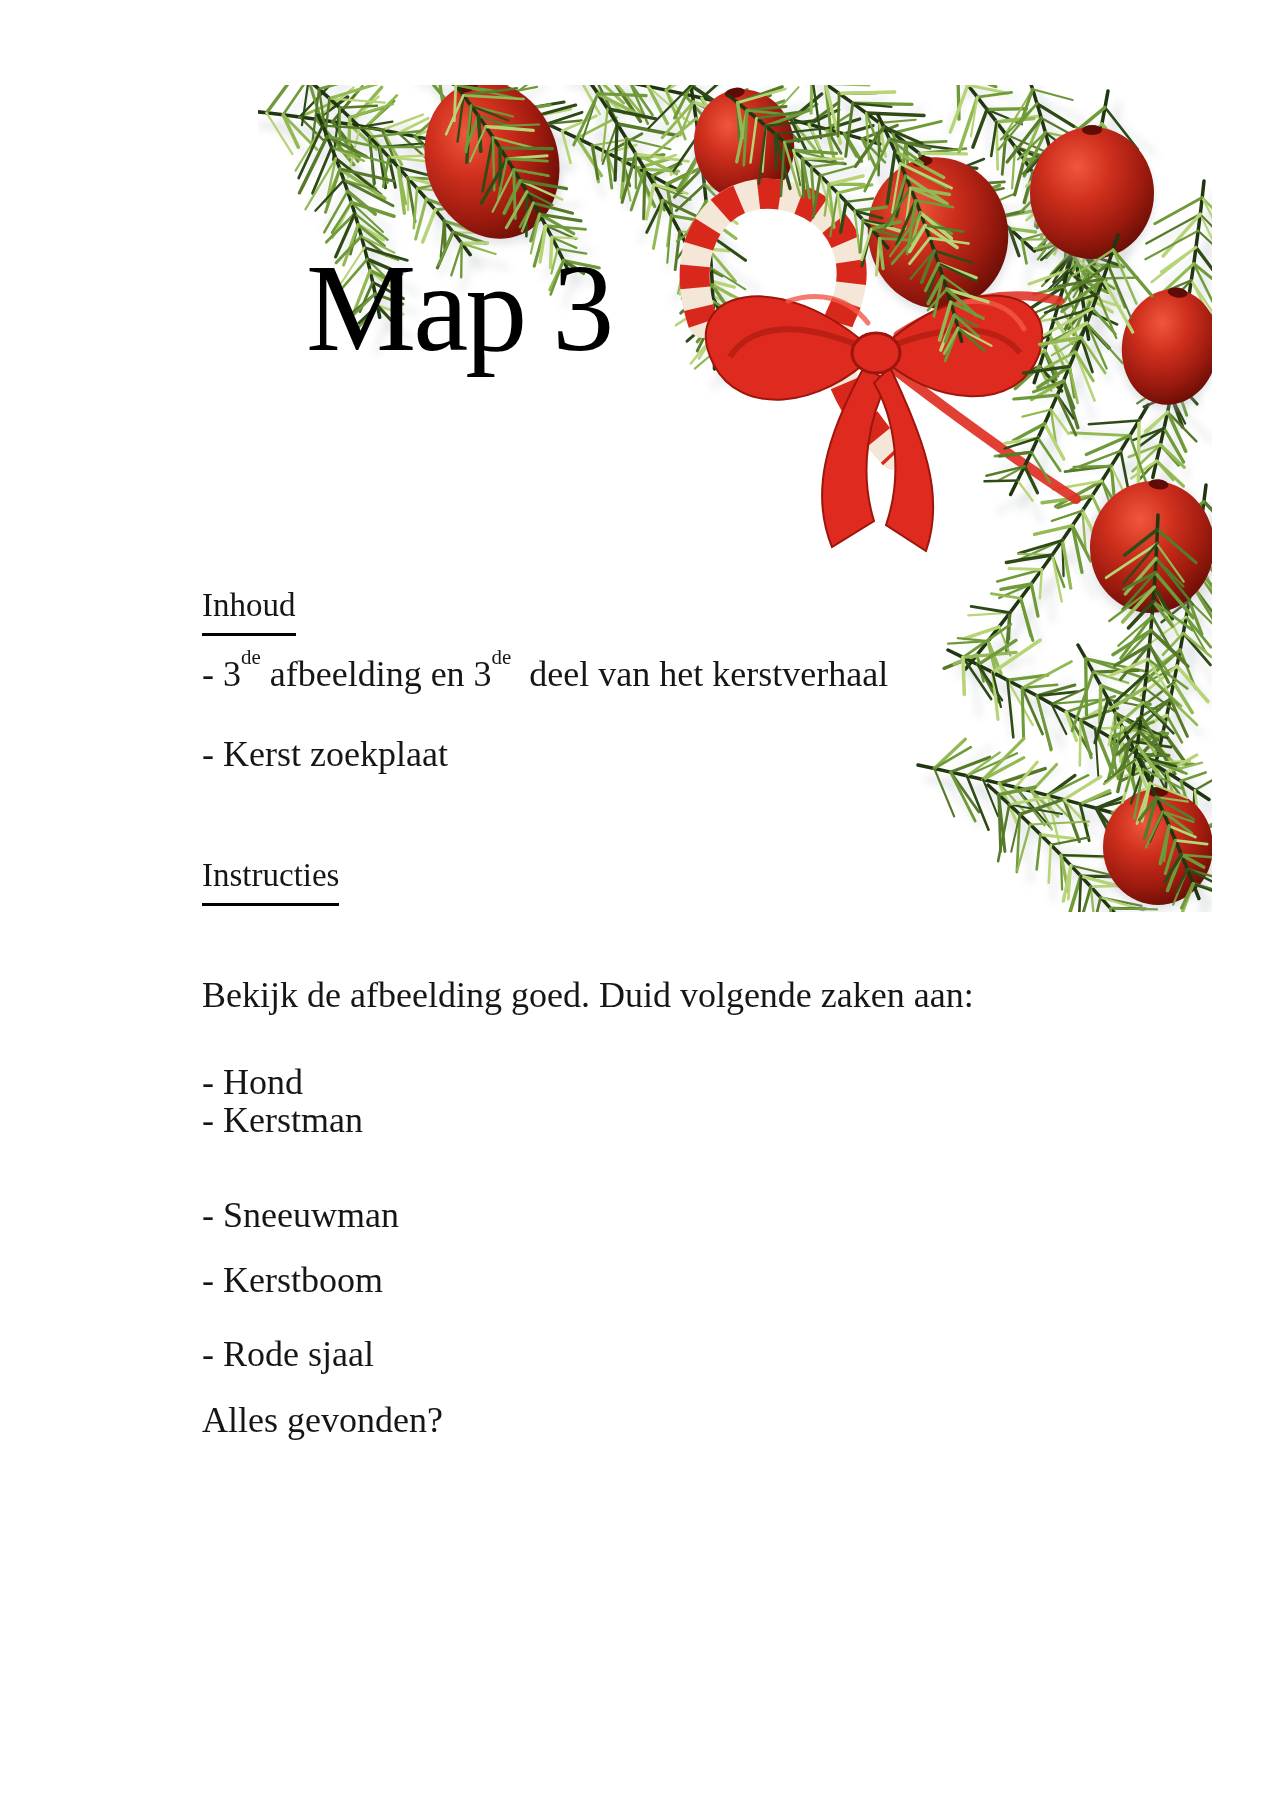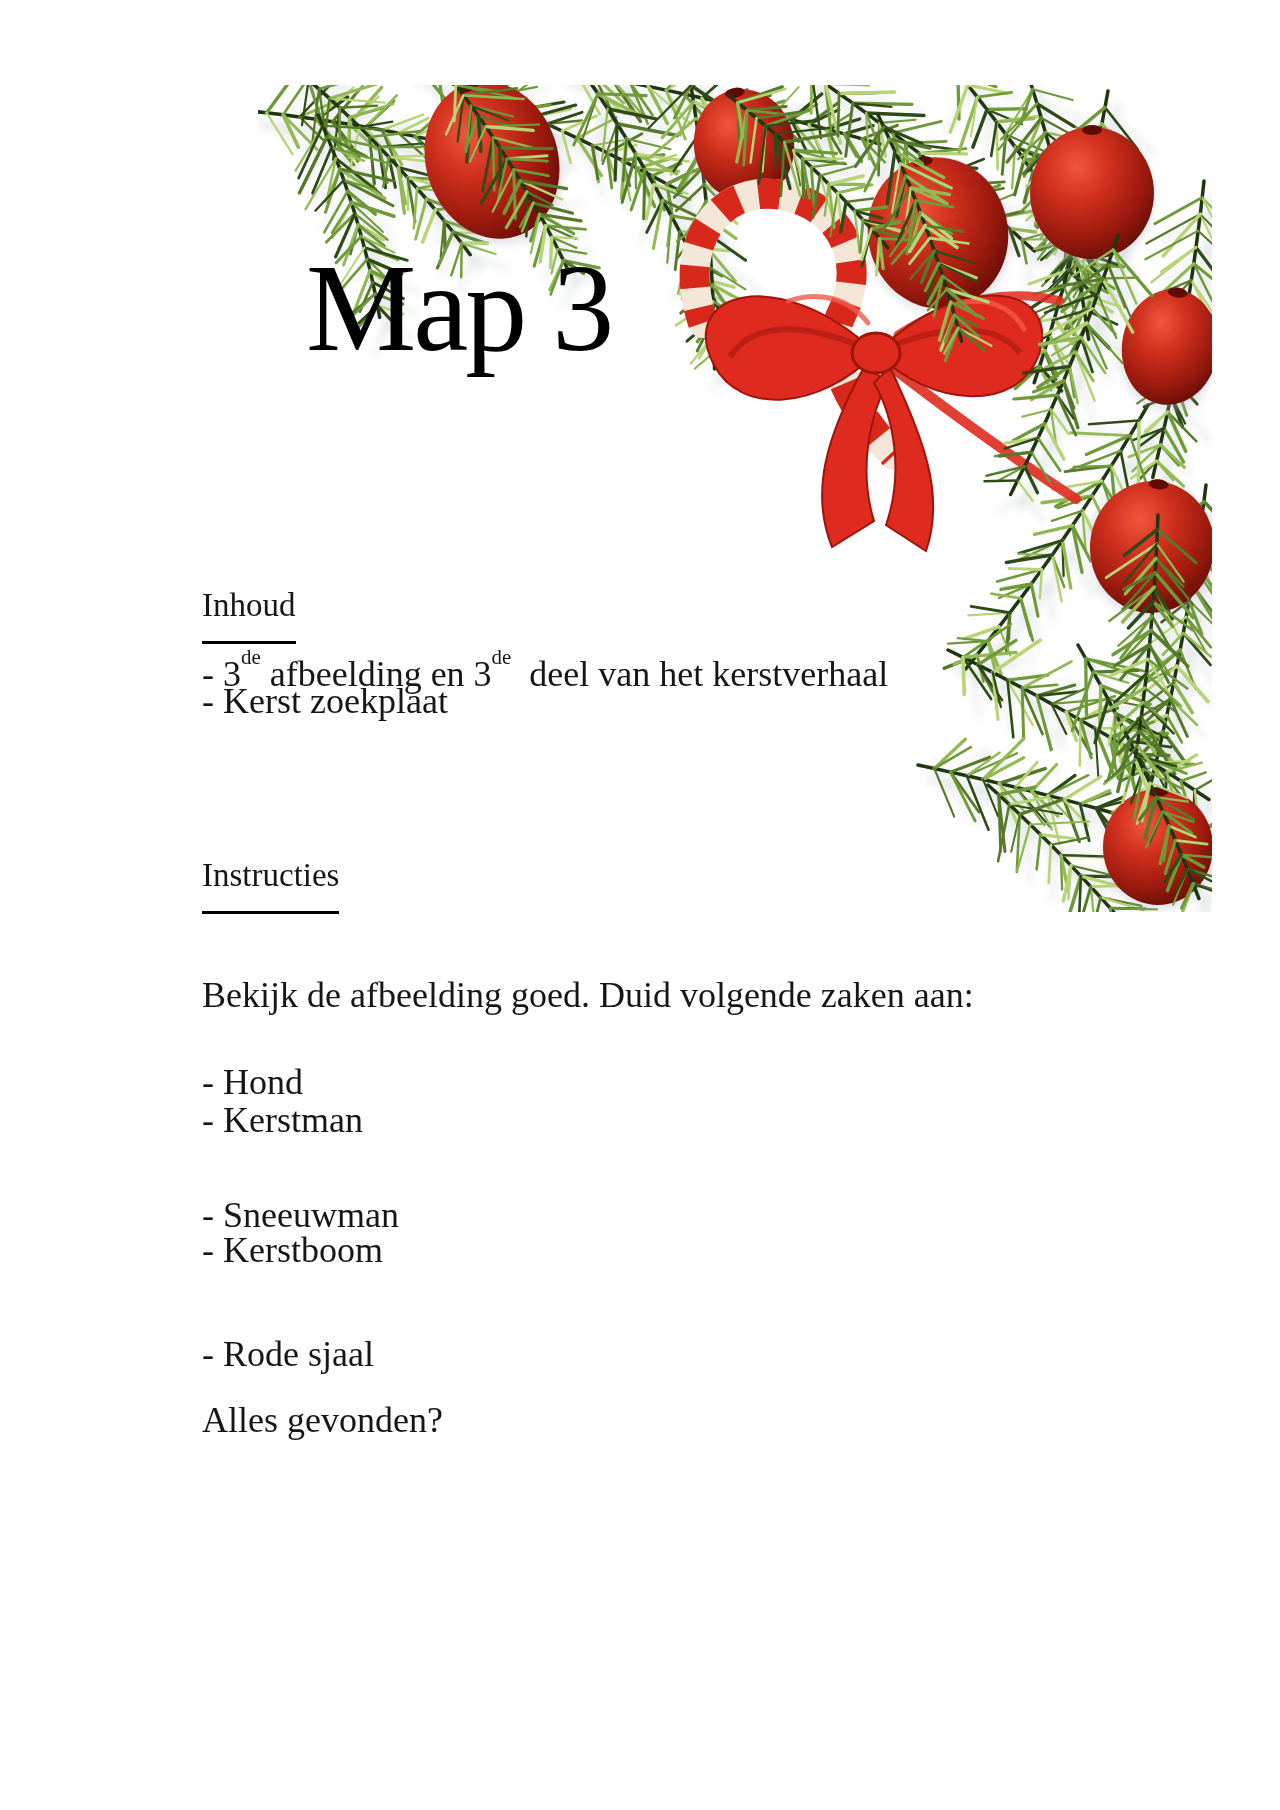--- a/index.html
+++ b/index.html
@@ -32,21 +32,21 @@
     position:absolute;
     left:202px;
     font-size:36px;
     line-height:40px;
     white-space:pre-wrap;
   }
   .heading { font-size:33px; }
   .heading .u {
     display:inline-block;
     border-bottom:3px solid #000;
-    padding-bottom:16px;
+    padding-bottom:8px;
     text-align:center;
   }
   sup {
     font-size:58%;
     line-height:0;
     position:relative;
     top:-0.45em;
   }
 </style>
 </head>
@@ -1833,26 +1833,26 @@
         <line x1="877.2" y1="674.9" x2="847.1" y2="696.5" stroke="#567a2a" stroke-width="2.0" stroke-linecap="round"></line>
       </g>
   </svg>
 
   <div class="title">Map 3</div>
 
   <p class="line heading" style="top:585px"><span class="u">Inhoud</span></p>
 
   <p class="line" style="top:654px"><span>- 3</span><sup>de</sup><span> afbeelding en 3</span><sup>de</sup><span>  deel van het kerstverhaal</span></p>
 
-  <p class="line" style="top:681px">- Kerst zoekplaat</p>
+  <p class="line" style="top:734px">- Kerst zoekplaat</p>
 
   <p class="line heading" style="top:855px"><span class="u">Instructies</span></p>
 
   <p class="line" style="top:975px">Bekijk de afbeelding goed. Duid volgende zaken aan:</p>
   <p class="line" style="top:1062px">- Hond</p>
   <p class="line" style="top:1100px">- Kerstman</p>
   <p class="line" style="top:1195px">- Sneeuwman</p>
-  <p class="line" style="top:1230px">- Kerstboom</p>
+  <p class="line" style="top:1260px">- Kerstboom</p>
   <p class="line" style="top:1334px">- Rode sjaal</p>
   <p class="line" style="top:1400px">Alles gevonden?</p>
 
 
 </div>
 
 </body></html>

